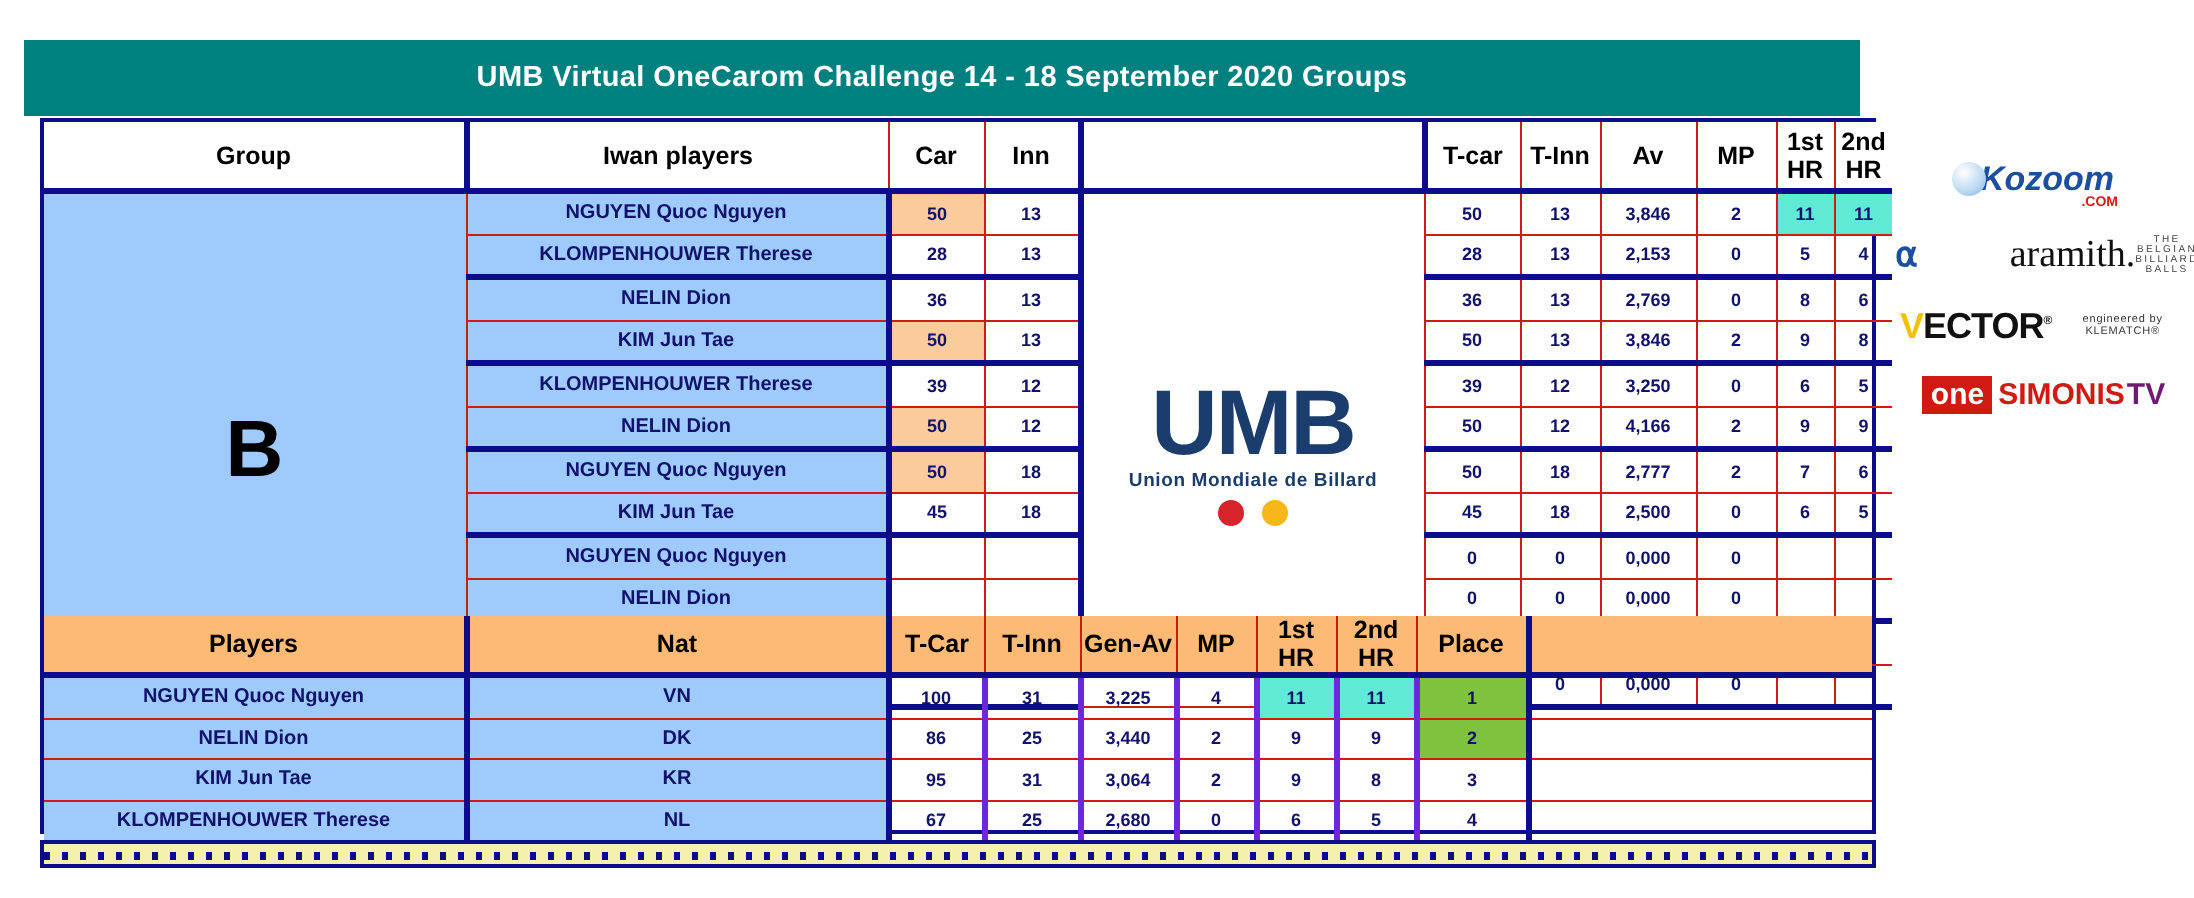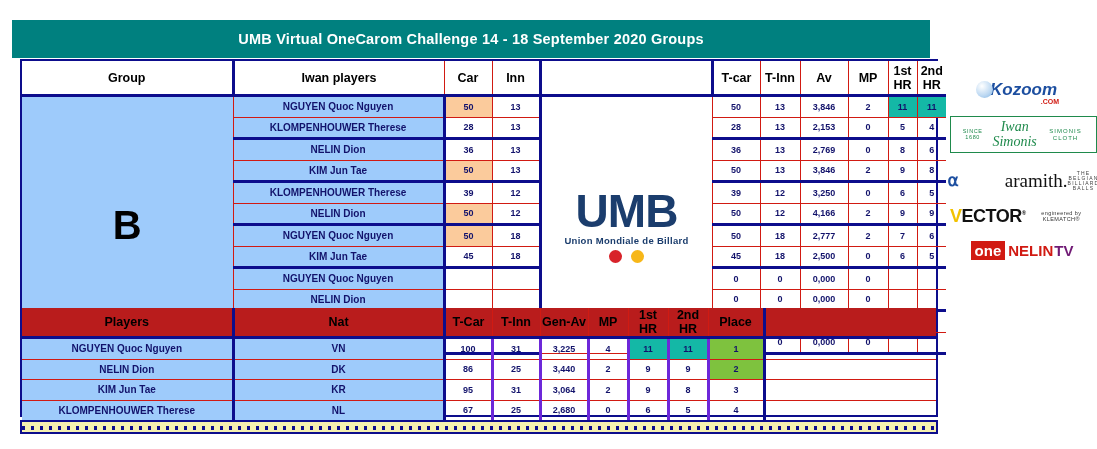--- a/index.html
+++ b/index.html
@@ -29,26 +29,26 @@
   .row td{height:19.5px;border-right:1px solid #d11a12;border-bottom:1px solid #d11a12;}
   .row.alt td{border-bottom:3px solid #0d0d8c;}
   .row td.blu{border-right:3px solid #0d0d8c;}
   .row td.nb{border-right:none;}
   .name{background:#9ecbfb;font-size:10px;color:#12126b;}
   .grp{background:#9ecbfb;font-size:40px;color:#000000;font-weight:bold;
       border-right:3px solid #0d0d8c;border-bottom:3px solid #0d0d8c;}
   .logo-cell{background:#ffffff;border-left:3px solid #0d0d8c;
       border-right:3px solid #0d0d8c;border-bottom:3px solid #0d0d8c;}
   .hi-orange{background:#fbcb9c;}
-  .hi-yellow{background:#14b8a6;}
+  .hi-yellow{background:#5eead4;}
   .hi-green{background:#7ec23e;}
 
   
   .t-lower{position:absolute;left:0;top:247px;width:914px;}
-  .lhdr td{height:28px;font-size:12.5px;color:#000000;background:#b91c1c;
+  .lhdr td{height:28px;font-size:12.5px;color:#000000;background:#fdba74;
       border-right:1px solid #d11a12;border-bottom:3px solid #0d0d8c;}
   .lhdr td.blu{border-right:3px solid #0d0d8c;}
   .lhdr td.nb{border-right:none;}
   .lrow td{height:19.5px;border-right:3px solid #6d28d9;border-bottom:1px solid #d11a12;}
   .lrow td.blu{border-right:3px solid #0d0d8c;}
   .lrow td.nb{border-right:none;}
   .lrow td.lastb{border-bottom:3px solid #0d0d8c;}
 
   
   .strip{position:absolute;left:20px;top:420px;width:918px;height:14px;
@@ -383,42 +383,37 @@
   </div>
 
   <div class="sponsors">
 
     <div class="sp sp-kozoom">
       <span class="globe"></span>
       <span>Kozoom</span>
       <span class="dotcom">.COM</span>
     </div>
 
-    <div class="sp sp-simonis">
-      <div class="since">SINCE 1680</div>
-      <div class="sig">Iwan Simonis</div>
-      <div class="cloth">SIMONIS CLOTH</div>
-    </div>
 
     <div class="sp sp-aramith">
       <div class="top">
         <span class="glyph">⍺</span>
         <span class="word">aramith.</span>
       </div>
       <div class="tag">THE BELGIAN BILLIARD BALLS</div>
     </div>
 
     <div class="sp sp-vector">
       <div class="main">
         <span class="v">V</span><span>ECTOR</span><span class="reg">®</span>
       </div>
       <div class="by">engineered by KLEMATCH®</div>
     </div>
 
     <div class="sp sp-onesports">
       <span class="one">one</span>
-      <span class="sports">NELIN</span>
+      <span class="sports">SIMONIS</span>
       <span class="tv">TV</span>
     </div>
 
   </div>
 
 </div>
 
 </body></html>

